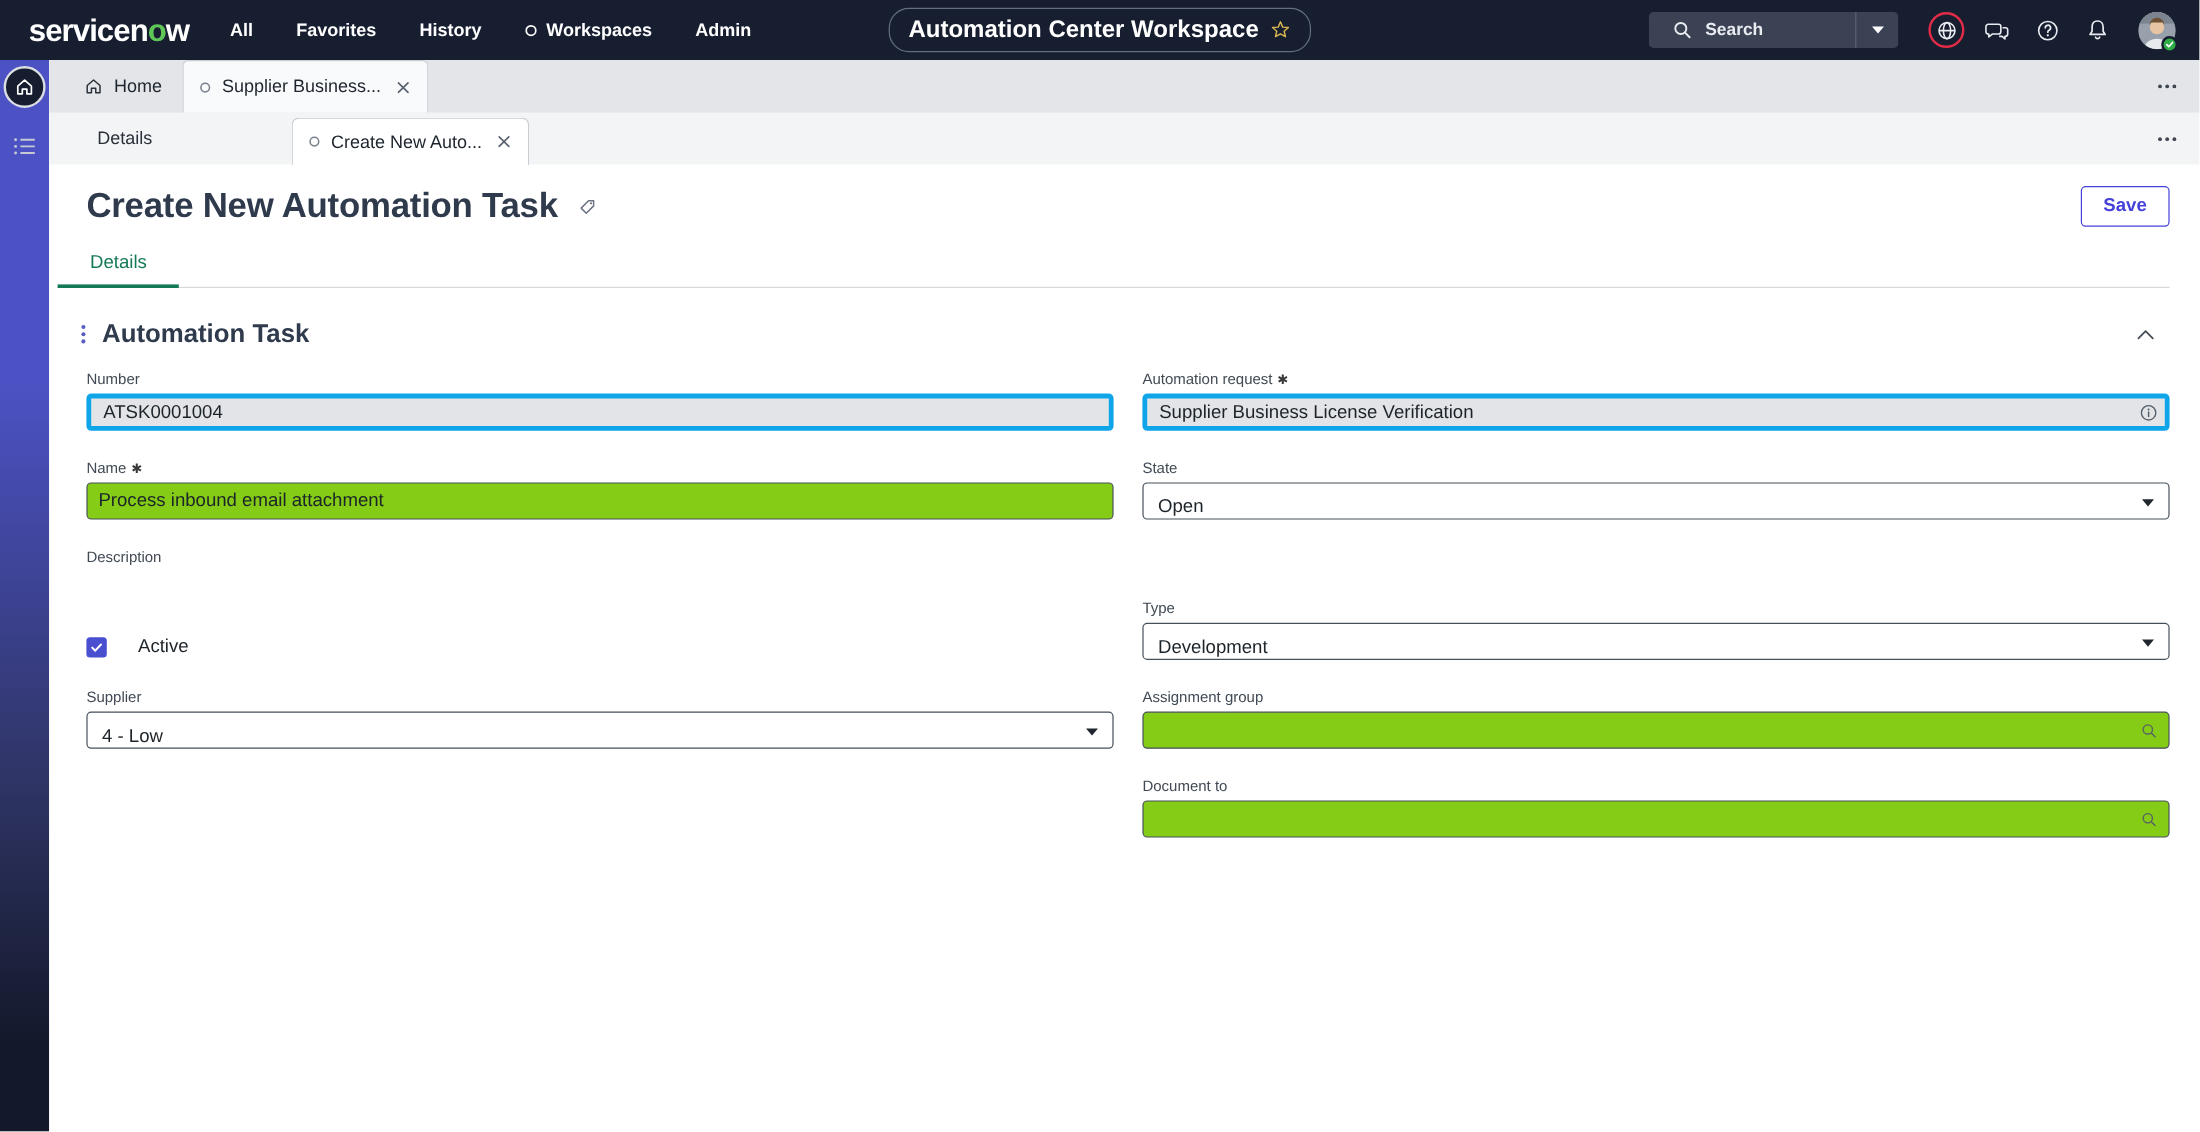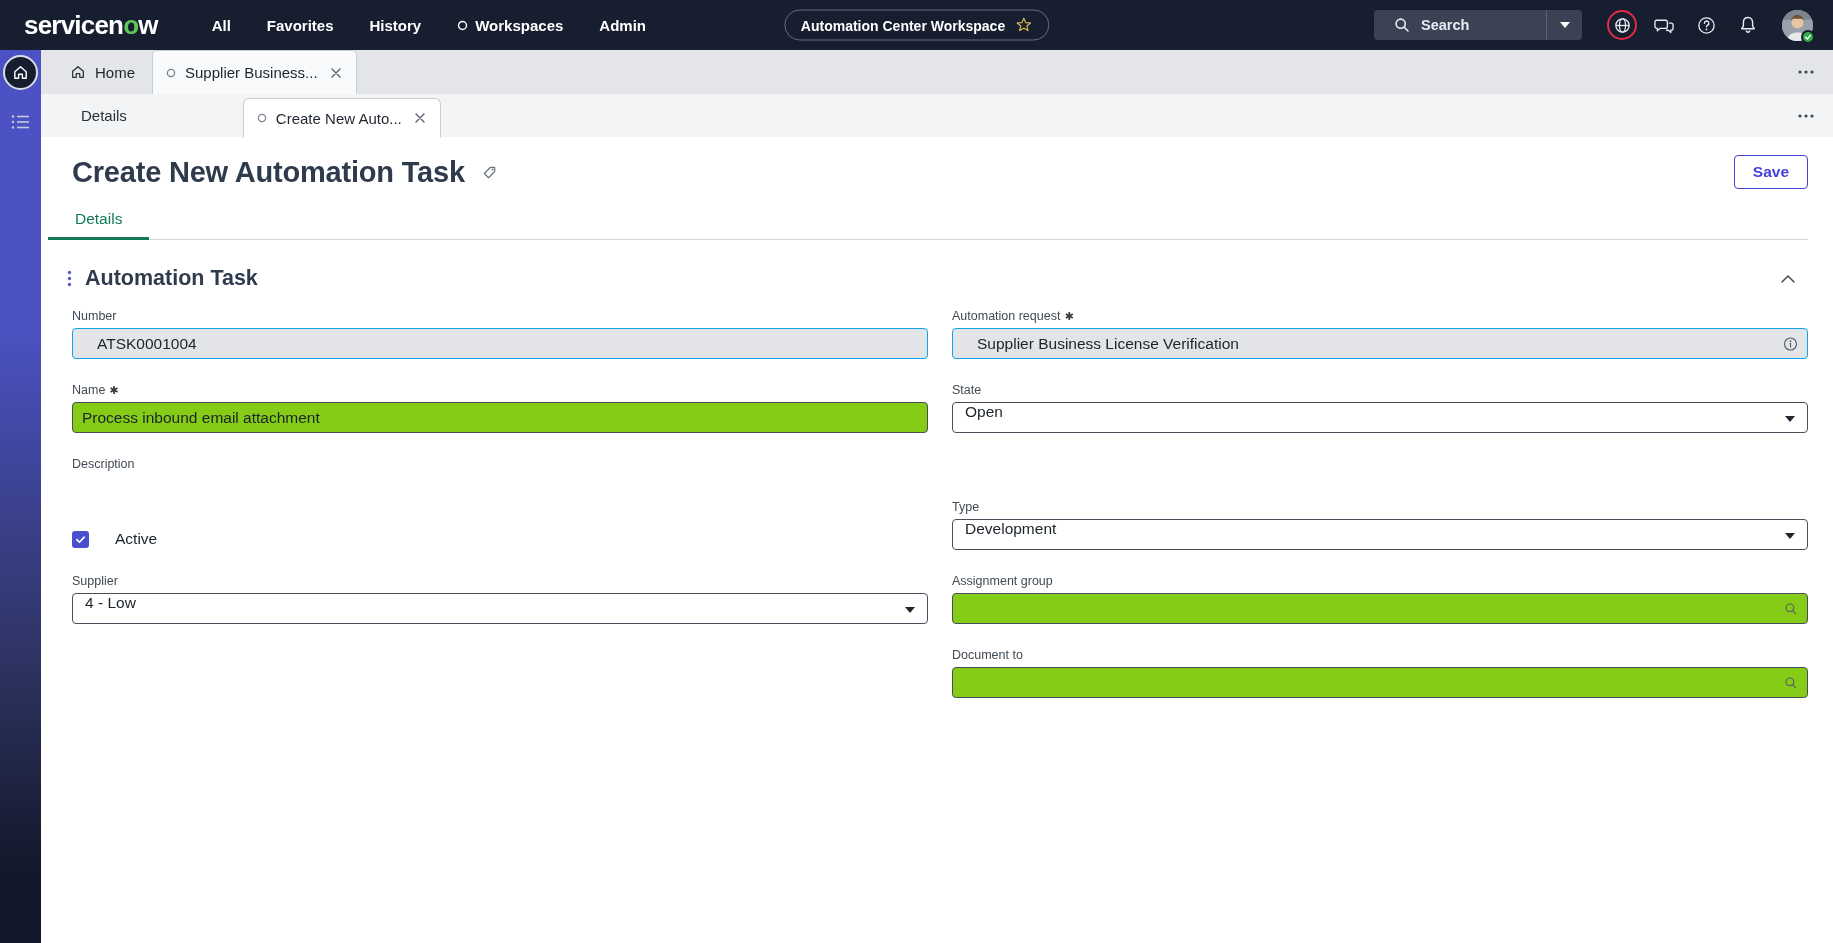--- a/index.html
+++ b/index.html
@@ -11,29 +11,29 @@
   }
   svg { display: block; }
 
   
   .topbar {
     height: 50px; background: #171e30; display: flex; align-items: center;
     padding: 0 16px 0 24px; position: relative; gap: 0;
   }
   .logo { font-size: 26px; font-weight: bold; color: #fff; letter-spacing: -0.8px; cursor: pointer; }
   .logo .logo-o { color: #5fc758; }
-  .topnav { display: flex; align-items: center; gap: 36px; margin-left: 54px; }
+  .topnav { display: flex; align-items: center; gap: 36px; margin-left: 34px; }
   .topnav .nav-item {
     color: #ffffff; font-size: 15px; font-weight: 600; cursor: pointer;
     display: flex; align-items: center; gap: 7px; text-decoration: none;
   }
   .pill {
     position: absolute; left: 50%; top: 50%; transform: translate(-50%,-50%);
     border: 1px solid #646d82; border-radius: 17px; padding: 6px 16px;
-    color: #fff; font-weight: bold; font-size: 14px;
+    color: #fff; font-weight: bold; font-size: 20px;
     display: flex; align-items: center; gap: 10px; cursor: pointer; background: transparent;
   }
   .pill .star-icon { color: #d9b64f; }
   .hdr-right { margin-left: auto; display: flex; align-items: center; gap: 6px; }
   .searchwrap { display: flex; height: 30px; border-radius: 4px; overflow: hidden; margin-right: 16px; }
   .searchbox { background: #3b4254; display: flex; align-items: center; padding: 0 20px; width: 172px; gap: 9px; cursor: text; }
   .searchbox input {
     background: transparent; border: none; outline: none; color: #fff;
     font-size: 14.5px; font-weight: 600; width: 120px; font-family: inherit;
   }
@@ -117,27 +117,27 @@
   .collapse-btn { margin-left: auto; margin-right: 8px; color: #454c55; background: none; border: none; cursor: pointer; padding: 4px; }
 
   .form-grid { margin-top: 18px; display: grid; grid-template-columns: 1fr 1fr; column-gap: 24px; align-items: start; }
   .field { margin-bottom: 24px; }
   .field-label { display: flex; align-items: center; font-size: 12.5px; color: #414a54; margin-bottom: 5px; gap: 4px; }
   .req-marker { font-size: 11px; color: #3a3a3a; }
   .txt {
     height: 31px; width: 100%; border-radius: 4px; font-size: 15.5px; color: #1c2329;
     font-family: inherit; outline: none;
   }
-  .ro-input { background: #e2e4e8; border: 1px solid #0ea5e9; padding: 0 24px; }
+  .ro-input { background: #e2e4e8; border: 4px solid #0ea5e9; padding: 0 10px; }
   .edit-input { background: #84cc16; border: 1px solid #47505a; padding: 0 9px; }
   .withicon { position: relative; }
   .withicon .ricon { position: absolute; right: 10px; top: 50%; transform: translateY(-50%); color: #565e68; pointer-events: none; }
   .selectbox {
     height: 31px; width: 100%; background: #fff; border: 1px solid #47505a; border-radius: 4px;
-    display: flex; align-items: flex-start; padding: 0 28px 0 12px; font-size: 15.5px; color: #1c2329;
+    display: flex; align-items: flex-end; padding: 0 28px 0 12px; font-size: 15.5px; color: #1c2329;
     position: relative; cursor: pointer;
   }
   .selectbox .caret-dn {
     position: absolute; right: 12px; top: 50%; margin-top: -2px;
     width: 0; height: 0; border-left: 5px solid transparent; border-right: 5px solid transparent; border-top: 6px solid #20262e;
   }
   .span2 { grid-column: 1 / -1; }
   textarea.desc {
     width: 100%; height: 62px; border: 1px solid #47505a; border-radius: 4px;
     padding: 8px 9px; font-size: 15.5px; color: #1c2329; font-family: inherit;

